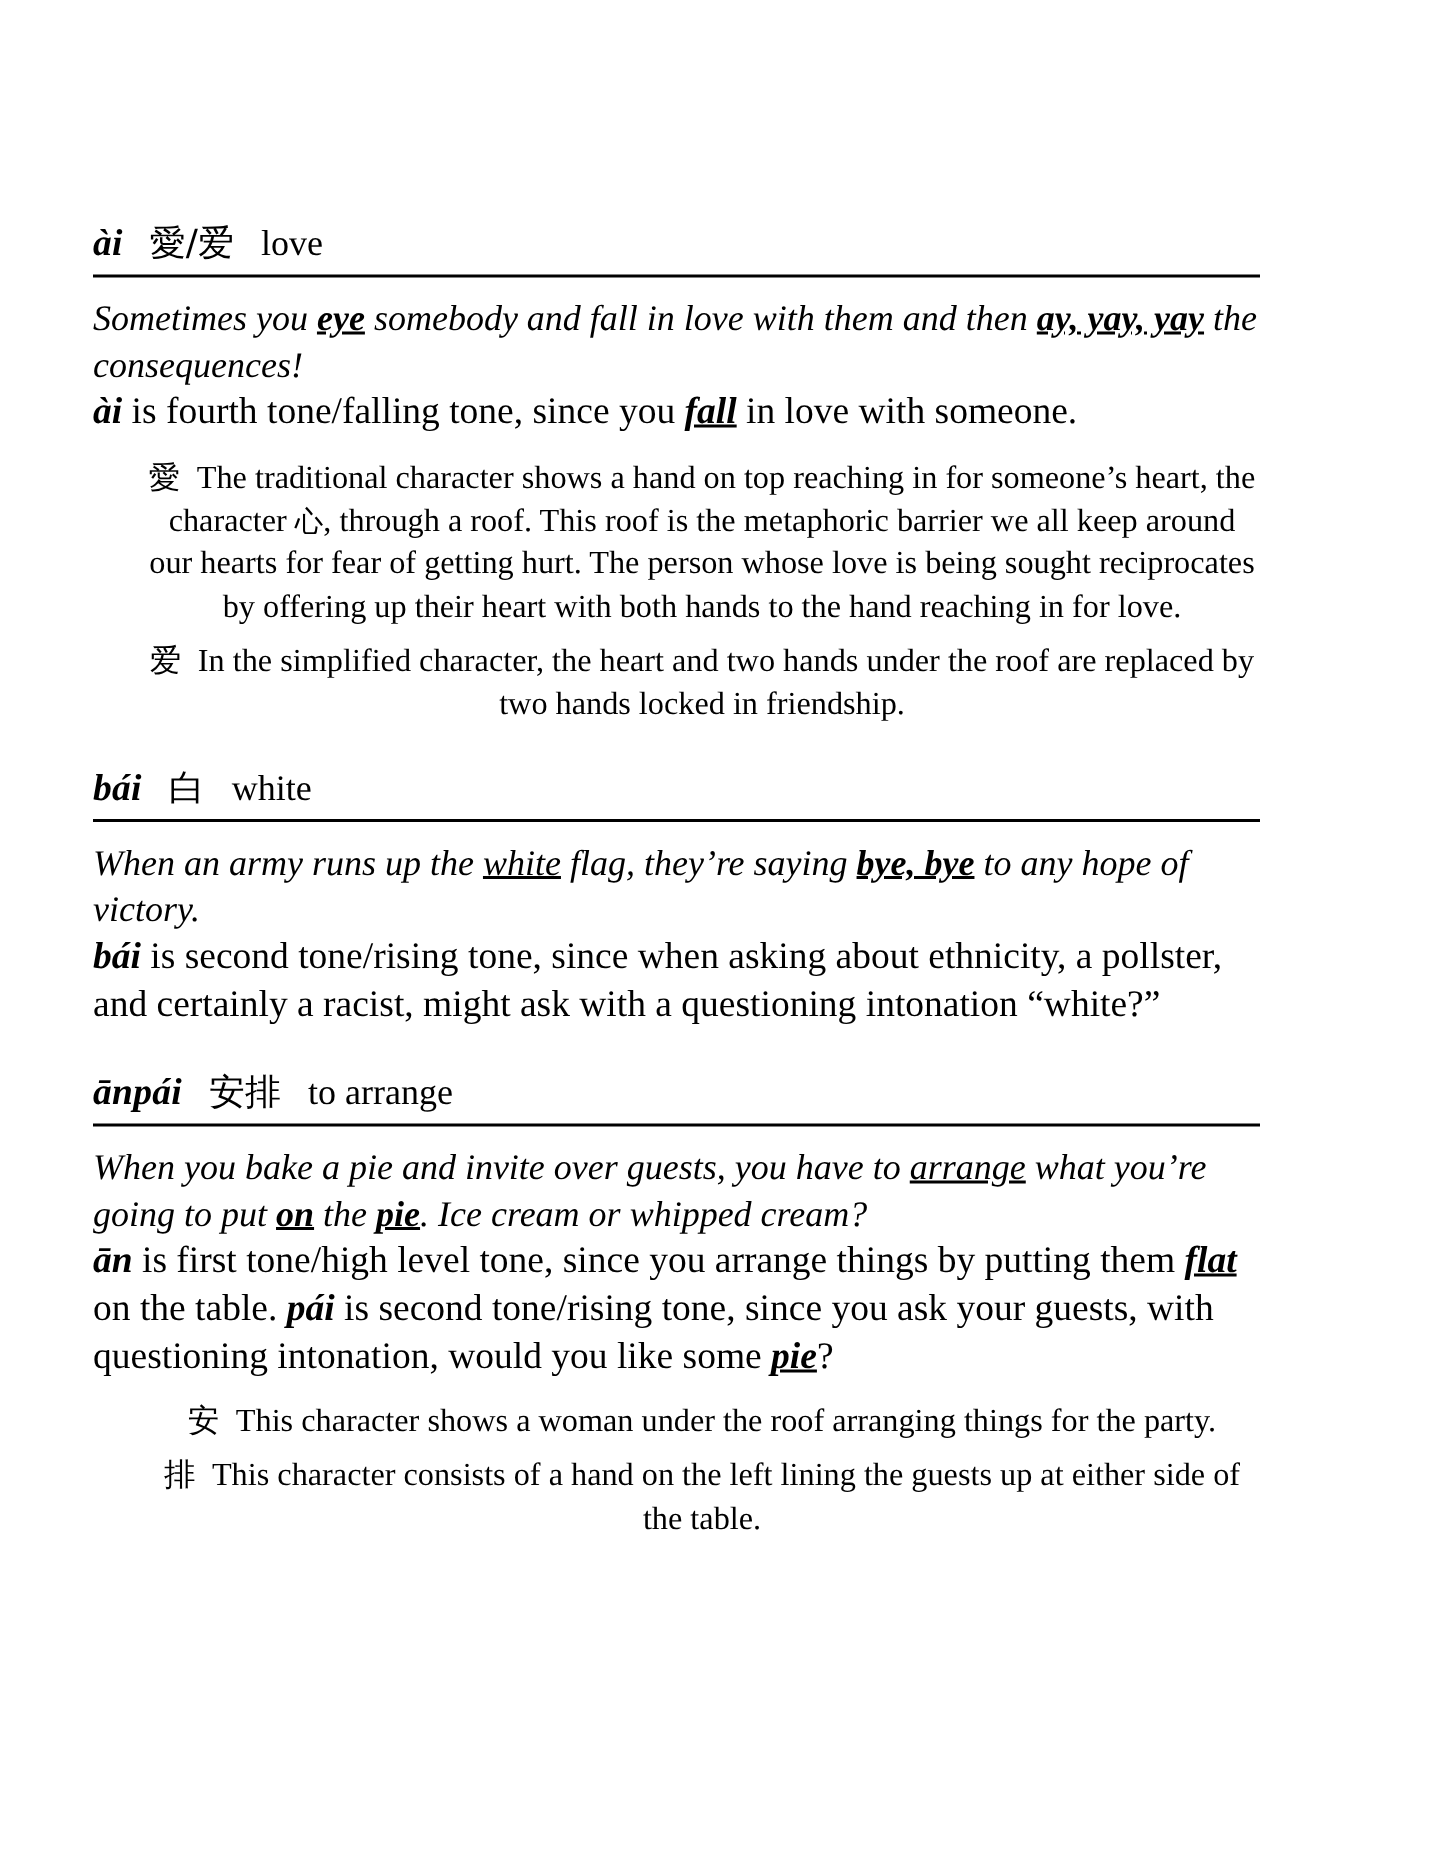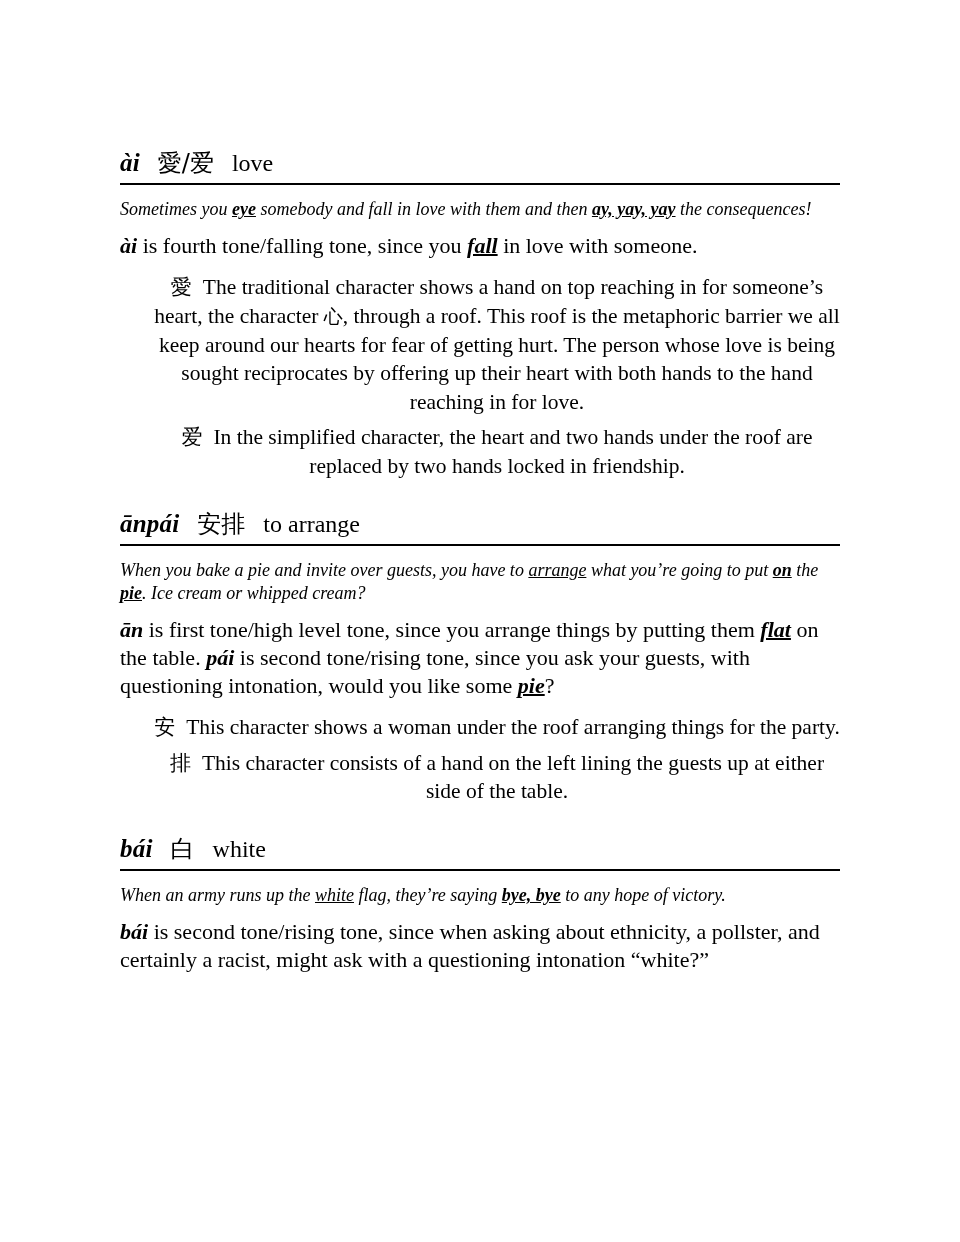--- a/index.html
+++ b/index.html
@@ -14,21 +14,21 @@
     font-family: "Liberation Serif", "DejaVu Serif", serif;
     color: #000000;
     -webkit-font-smoothing: antialiased;
   }
 
   .page {
     position: relative;
     width: 960px;
     height: 1242px;
     box-sizing: border-box;
-    padding: 150px 120px 0 120px;
+    padding: 150px 120px 0 62px;
   }
 
   .entry {
     margin: 0;
   }
   .entry + .entry {
     margin-top: 30px;
   }
 
   
@@ -56,29 +56,28 @@
     font-size: 24px;
     margin-left: 14px;
   }
 
   
   p {
     margin: 0;
   }
   .mnemonic {
     font-style: italic;
-    font-size: 18px;
+    font-size: 24px;
     line-height: 1.27;
     margin-top: 13px;
     text-align: left;
   }
   .tone {
-    font-size: 22px;
+    font-size: 25px;
     line-height: 1.27;
-    margin-top: 11px;
     text-align: left;
   }
   .charnote {
     font-size: 21.5px;
     line-height: 1.33;
     margin-top: 13px;
     margin-left: 34px;
     text-align: center;
   }
   .charnote + .charnote {
@@ -138,40 +137,40 @@
     <p class="tone"><span class="pin">ài</span><span> is fourth tone/falling tone, since you </span><span class="bui">fall</span><span> in love with someone.</span></p>
 
     <p class="charnote"><span class="hz">愛</span><span class="gap"></span><span>The traditional character shows a hand on top reaching in for someone’s heart, the character </span><span class="hz-inline">心</span><span>, through a roof. This roof is the metaphoric barrier we all keep around our hearts for fear of getting hurt. The person whose love is being sought reciprocates by offering up their heart with both hands to the hand reaching in for love.</span></p>
 
     <p class="charnote"><span class="hz">爱</span><span class="gap"></span><span>In the simplified character, the heart and two hands under the roof are replaced by two hands locked in friendship.</span></p>
   </section>
 
   <section class="entry">
 
     <div class="entry-head">
+      <span class="pinyin-head">bái</span>
+      <span class="hanzi-head">白</span>
+      <span class="gloss-head">white</span>
+    </div>
+
+    <p class="mnemonic"><span>When an army runs up the </span><span class="u">white</span><span> flag, they’re saying </span><span class="bu">bye, bye</span><span> to any hope of victory.</span></p>
+
+    <p class="tone"><span class="pin">bái</span><span> is second tone/rising tone, since when asking about ethnicity, a pollster, and certainly a racist, might ask with a questioning intonation “white?”</span></p>
+  </section>
+
+  <section class="entry">
+
+    <div class="entry-head">
       <span class="pinyin-head">ānpái</span>
       <span class="hanzi-head">安排</span>
       <span class="gloss-head">to arrange</span>
     </div>
 
     <p class="mnemonic"><span>When you bake a pie and invite over guests, you have to </span><span class="u">arrange</span><span> what you’re going to put </span><span class="bu">on</span><span> the </span><span class="bu">pie</span><span>. Ice cream or whipped cream?</span></p>
 
     <p class="tone"><span class="pin">ān</span><span> is first tone/high level tone, since you arrange things by putting them </span><span class="bui">flat</span><span> on the table. </span><span class="pin">pái</span><span> is second tone/rising tone, since you ask your guests, with questioning intonation, would you like some </span><span class="bui">pie</span><span>?</span></p>
 
     <p class="charnote"><span class="hz">安</span><span class="gap"></span><span>This character shows a woman under the roof arranging things for the party.</span></p>
 
     <p class="charnote"><span class="hz">排</span><span class="gap"></span><span>This character consists of a hand on the left lining the guests up at either side of the table.</span></p>
   </section>
 
-  <section class="entry">
-
-    <div class="entry-head">
-      <span class="pinyin-head">bái</span>
-      <span class="hanzi-head">白</span>
-      <span class="gloss-head">white</span>
-    </div>
-
-    <p class="mnemonic"><span>When an army runs up the </span><span class="u">white</span><span> flag, they’re saying </span><span class="bu">bye, bye</span><span> to any hope of victory.</span></p>
-
-    <p class="tone"><span class="pin">bái</span><span> is second tone/rising tone, since when asking about ethnicity, a pollster, and certainly a racist, might ask with a questioning intonation “white?”</span></p>
-  </section>
-
 </div>
 
 </body></html>

